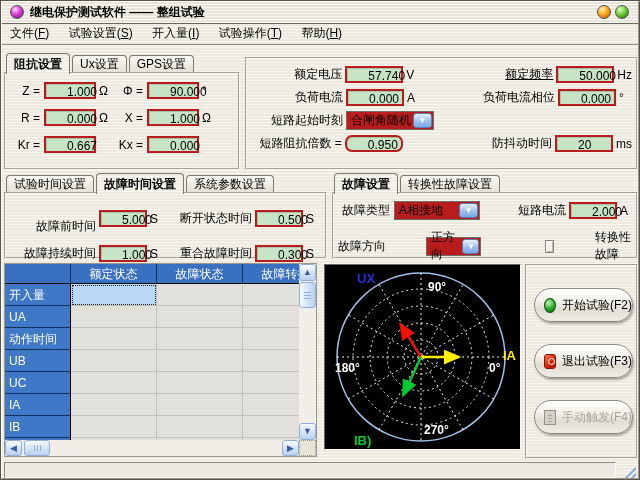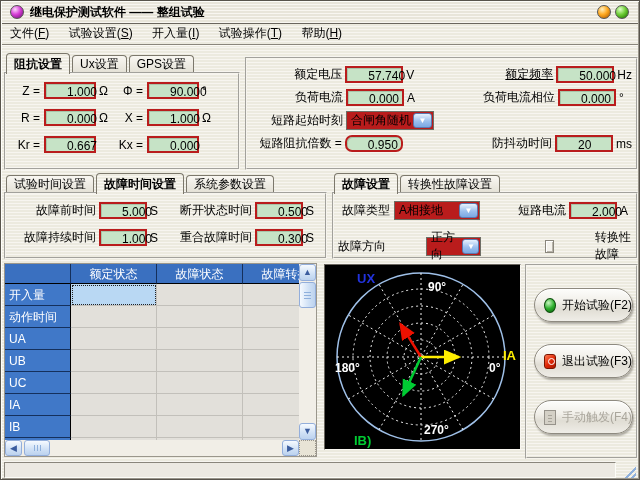--- a/index.html
+++ b/index.html
@@ -193,21 +193,21 @@
 </div>
 
 <div class="abs tabpanel" style="left:3px;top:172px;width:323px;height:86px;">
   <div class="tabstrip">
     <span class="tab">试验时间设置</span>
     <span class="tab active">故障时间设置</span>
     <span class="tab">系统参数设置</span>
   </div>
   <div class="panelbody">
     <div class="row" style="margin:8px 4px 0 4px;">
-      <span class="lbl" style="width:86px;">故障前时间</span>
+      <span class="lbl" style="width:86px;margin-top:16px;">故障前时间</span>
       <span class="field" style="width:48px;margin-left:3px;">5.000</span>
       <span class="unit" style="width:14px;">S</span>
       <span class="lbl" style="width:88px;">断开状态时间</span>
       <span class="field" style="width:48px;margin-left:3px;">0.500</span>
       <span class="unit">S</span>
     </div>
     <div class="row" style="margin:10px 4px 0 4px;">
       <span class="lbl" style="width:86px;">故障持续时间</span>
       <span class="field" style="width:48px;margin-left:3px;">1.000</span>
       <span class="unit" style="width:14px;">S</span>
@@ -255,27 +255,27 @@
         <span class="hcell c1">故障状态</span>
         <span class="hcell c1">故障转换</span>
       </div>
       <div class="trow">
         <span class="rcell">开入量</span>
         <span class="dcell sel"></span>
         <span class="dcell"></span>
           <span class="dcell"></span>
       </div>
       <div class="trow">
+        <span class="rcell">UA</span>
+        <span class="dcell"></span>
+          <span class="dcell"></span>
+          <span class="dcell"></span>
+      </div>
+      <div class="trow">
         <span class="rcell">动作时间</span>
-        <span class="dcell"></span>
-          <span class="dcell"></span>
-          <span class="dcell"></span>
-      </div>
-      <div class="trow">
-        <span class="rcell">UA</span>
         <span class="dcell"></span>
           <span class="dcell"></span>
           <span class="dcell"></span>
       </div>
       <div class="trow">
         <span class="rcell">UB</span>
         <span class="dcell"></span>
           <span class="dcell"></span>
           <span class="dcell"></span>
       </div>

